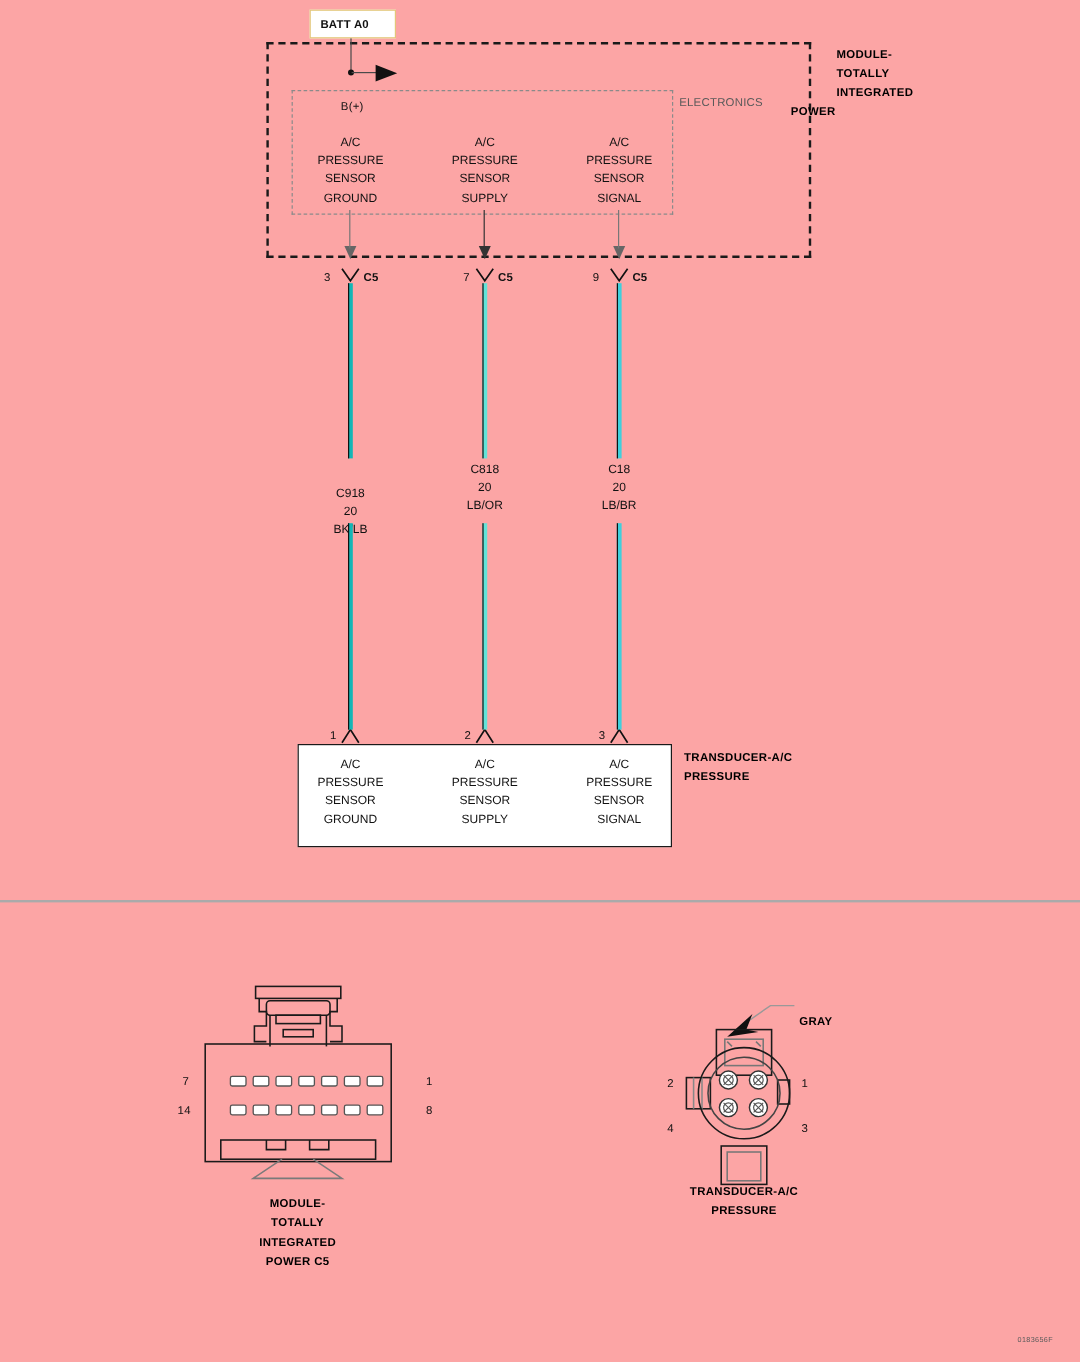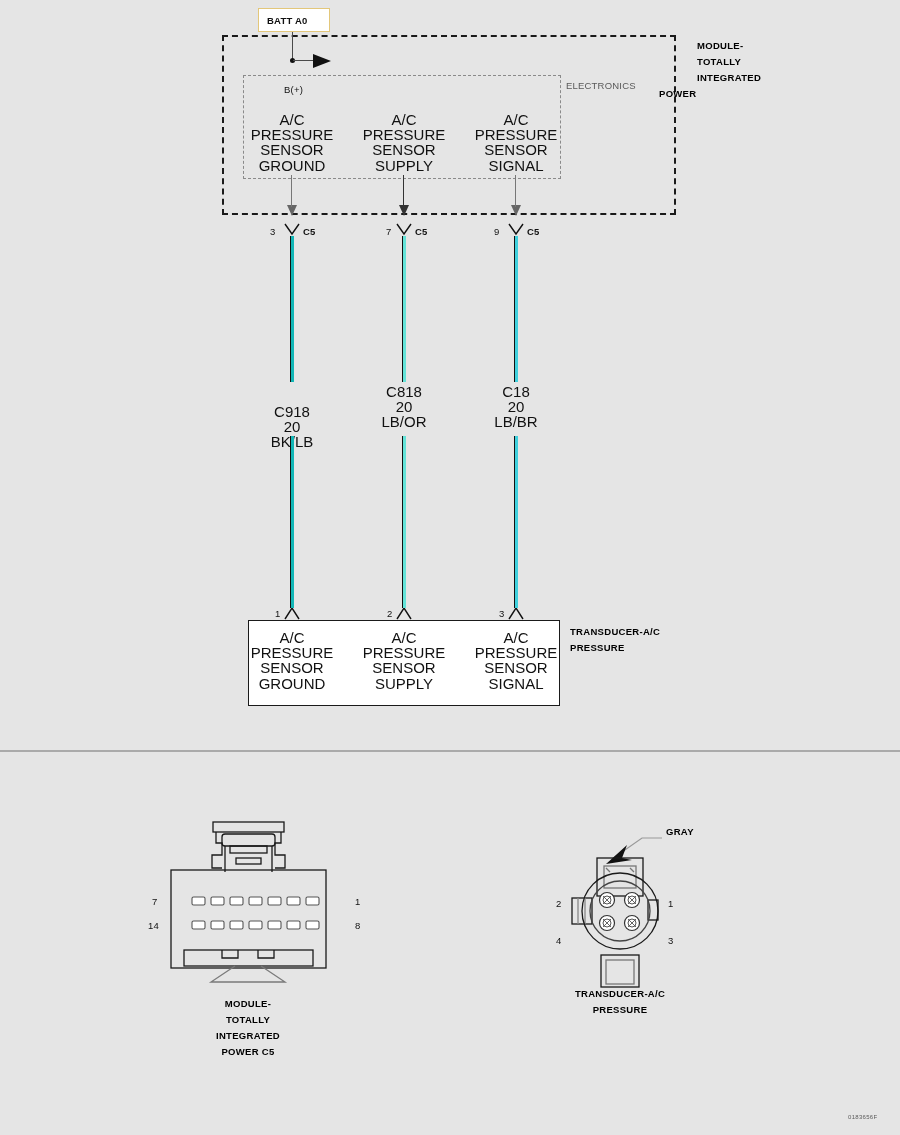--- a/index.html
+++ b/index.html
@@ -9,39 +9,39 @@
     background: #ffffff;
   }
   body {
     font-family: "Liberation Sans", sans-serif;
     color: #000000;
   }
   #sheet {
     position: relative;
     width: 900px;
     height: 1135px;
-    background: #e5e5e5;
+    background: #fca5a5;
     overflow: hidden;
   }
 
   
   .lbl {
     position: absolute;
     font-size: 9.5px;
     line-height: 15px;
     letter-spacing: 0.2px;
     white-space: nowrap;
     color: #111;
   }
   .lbl.bold { font-weight: bold; }
   .lbl.gray { color: #5a5a5a; text-align: center; }
 
   .blk {
     position: absolute;
-    font-size: 15px;
+    font-size: 10px;
     line-height: 15.2px;
     text-align: center;
     white-space: nowrap;
     transform: translateX(-50%);
     color: #111;
   }
   .blk div { white-space: nowrap; }
 
   .hdr {
     position: absolute;
@@ -354,21 +354,21 @@
       <circle cx="607" cy="923" r="7.5" fill="#fff" stroke="#333" stroke-width="1.2"></circle>
       <circle cx="607" cy="923" r="4" fill="none" stroke="#555" stroke-width="1"></circle>
       <path d="M603,919 L611,927 M611,919 L603,927" stroke="#555" stroke-width="0.9"></path>
 
       <circle cx="632" cy="923" r="7.5" fill="#fff" stroke="#333" stroke-width="1.2"></circle>
       <circle cx="632" cy="923" r="4" fill="none" stroke="#555" stroke-width="1"></circle>
       <path d="M628,919 L636,927 M636,919 L628,927" stroke="#555" stroke-width="0.9"></path>
     </g>
   </svg>
 
-  <div class="hdr" style="left:666px; top:824px;">GRAY</div>
+  <div class="hdr" style="left:666px; top:844px;">GRAY</div>
 
   <div class="lbl" style="left:556px; top:896px;">2</div>
   <div class="lbl" style="left:556px; top:933px;">4</div>
   <div class="lbl" style="left:668px; top:896px;">1</div>
   <div class="lbl" style="left:668px; top:933px;">3</div>
 
   <div class="hdr ctr" style="left:620px; top:986px; transform:translateX(-50%);">TRANSDUCER-A/C</div>
   <div class="hdr ctr" style="left:620px; top:1002px; transform:translateX(-50%);">PRESSURE</div>
 
   <div class="watermark" style="left:848px; top:1114px;">0183656F</div>

